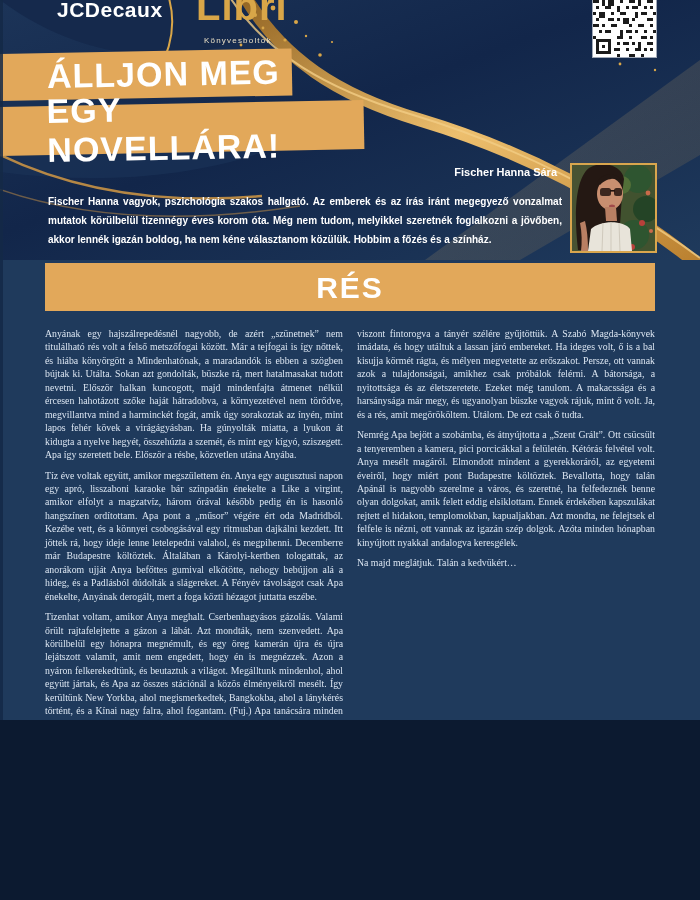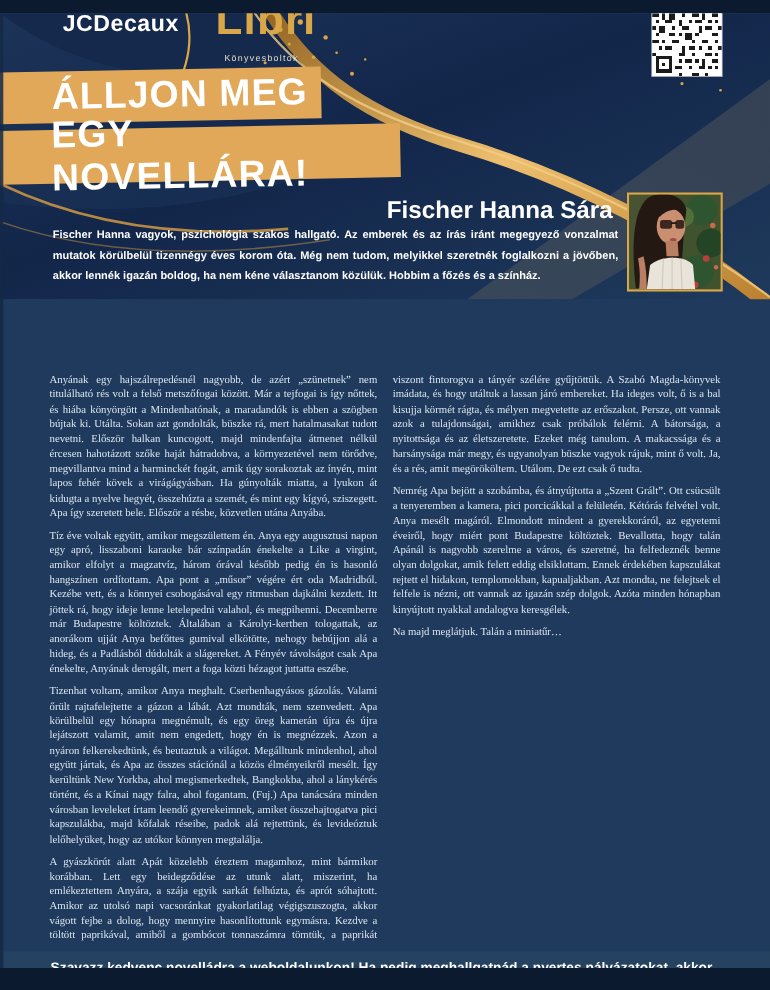--- a/index.html
+++ b/index.html
@@ -1,36 +1,36 @@
 <!DOCTYPE html>
 <html lang="hu"><head>
 <meta charset="utf-8">
 <style>
   html,body{margin:0;padding:0;background:#0c1a30;}
-  .page{position:relative;width:700px;height:868px;overflow:hidden;background:#1f3a5c;
-        font-family:"Liberation Sans",sans-serif;margin:12px auto;}
+  .page{position:relative;width:700px;height:720px;overflow:hidden;background:#1f3a5c;
+        font-family:"Liberation Sans",sans-serif;margin:0 auto;}
   
   .hero{position:absolute;left:0;top:0;width:700px;height:260px;}
   .hero svg.art{position:absolute;left:0;top:0;}
   .logo-jcd{position:absolute;left:57px;top:-2px;color:#ffffff;font-weight:bold;
             font-size:21px;letter-spacing:.5px;}
   .logo-libri{position:absolute;left:196px;top:-16px;color:#d9a648;font-weight:bold;
               font-size:40px;letter-spacing:1px;}
   .libri-sub{position:absolute;left:204px;top:36px;color:#e9dfc6;font-size:8px;
              letter-spacing:1.2px;text-align:right;}
   .qr{position:absolute;left:593px;top:0;width:63px;height:57px;background:#fff;
       box-shadow:0 0 0 1px rgba(255,255,255,.6);}
   .title-band{position:absolute;left:0;background:#e2a85a;color:#fff;font-weight:bold;
               font-size:34px;letter-spacing:1px;transform:rotate(-1.1deg);
               transform-origin:0 50%;display:flex;align-items:center;padding-left:47px;
               box-sizing:border-box;}
   .t1{top:54px;width:292px;height:47px;}
   .t2{top:107px;width:364px;height:49px;}
   .author-name{position:absolute;right:143px;top:166px;color:#fff;font-weight:bold;
-               font-size:22px;}
+               font-size:11px;}
   .photo{position:absolute;left:570px;top:163px;width:87px;height:90px;
          border:2px solid #d9a64e;box-sizing:border-box;background:#3c4a2e;}
   .bio{position:absolute;left:48px;top:192px;width:514px;color:#ffffff;font-weight:bold;
        font-size:10px;line-height:19px;text-align:justify;}
   
   .res-banner{position:absolute;left:45px;top:263px;width:610px;height:48px;
               background:#e2a85a;color:#fff;font-weight:bold;font-size:30px;
               letter-spacing:2px;text-align:center;line-height:50px;}
   .story{position:absolute;left:45px;top:327px;width:610px;height:525px;
          column-count:2;column-gap:14px;column-fill:auto;
@@ -196,28 +196,31 @@
         <path d="M33,42 L34,56 L45,56 L44,42 Z" fill="#b97f63"></path>
         <path d="M16,86 L19,64 C28,55 52,55 58,64 L60,86 Z" fill="#e8e4da"></path>
         <path d="M31,58 L30,86 M39,57 L39,86 M47,58 L48,86" stroke="#cfc9bc" stroke-width="1" fill="none"></path>
         <path d="M8,58 C10,68 10,78 9,86 L16,86 C16,74 15,64 13,56 Z" fill="#b97f63"></path>
       </svg>
     </div>
 
     <div class="bio">Fischer Hanna vagyok, pszichológia szakos hallgató. Az emberek és az írás iránt megegyező vonzalmat mutatok körülbelül tizennégy éves korom óta. Még nem tudom, melyikkel szeretnék foglalkozni a jövőben, akkor lennék igazán boldog, ha nem kéne választanom közülük. Hobbim a főzés és a színház.</div>
   </div>
 
+  <div class="res-banner">
+    <span>RÉS</span>
+  </div>
 
   <div class="story">
     <p>Anyának egy hajszálrepedésnél nagyobb, de azért „szünetnek” nem titulálható rés volt a felső metszőfogai között. Már a tejfogai is így nőttek, és hiába könyörgött a Mindenhatónak, a maradandók is ebben a szögben bújtak ki. Utálta. Sokan azt gondolták, büszke rá, mert hatalmasakat tudott nevetni. Először halkan kuncogott, majd mindenfajta átmenet nélkül ércesen hahotázott szőke haját hátradobva, a környezetével nem törődve, megvillantva mind a harminckét fogát, amik úgy sorakoztak az ínyén, mint lapos fehér kövek a virágágyásban. Ha gúnyolták miatta, a lyukon át kidugta a nyelve hegyét, összehúzta a szemét, és mint egy kígyó, sziszegett. Apa így szeretett bele. Először a résbe, közvetlen utána Anyába.</p>
     <p>Tíz éve voltak együtt, amikor megszülettem én. Anya egy augusztusi napon egy apró, lisszaboni karaoke bár színpadán énekelte a Like a virgint, amikor elfolyt a magzatvíz, három órával később pedig én is hasonló hangszínen ordítottam. Apa pont a „műsor” végére ért oda Madridból. Kezébe vett, és a könnyei csobogásával egy ritmusban dajkálni kezdett. Itt jöttek rá, hogy ideje lenne letelepedni valahol, és megpihenni. Decemberre már Budapestre költöztek. Általában a Károlyi-kertben tologattak, az anorákom ujját Anya befőttes gumival elkötötte, nehogy bebújjon alá a hideg, és a Padlásból dúdolták a slágereket. A Fényév távolságot csak Apa énekelte, Anyának derogált, mert a foga közti hézagot juttatta eszébe.</p>
     <p>Tizenhat voltam, amikor Anya meghalt. Cserbenhagyásos gázolás. Valami őrült rajtafelejtette a gázon a lábát. Azt mondták, nem szenvedett. Apa körülbelül egy hónapra megnémult, és egy öreg kamerán újra és újra lejátszott valamit, amit nem engedett, hogy én is megnézzek. Azon a nyáron felkerekedtünk, és beutaztuk a világot. Megálltunk mindenhol, ahol együtt jártak, és Apa az összes stációnál a közös élményeikről mesélt. Így kerültünk New Yorkba, ahol megismerkedtek, Bangkokba, ahol a lánykérés történt, és a Kínai nagy falra, ahol fogantam. (Fuj.) Apa tanácsára minden városban leveleket írtam leendő gyerekeimnek, amiket összehajtogatva pici kapszulákba, majd kőfalak réseibe, padok alá rejtettünk, és levideóztuk lelőhelyüket, hogy az utókor könnyen megtalálja.</p>
     <p>A gyászkörút alatt Apát közelebb éreztem magamhoz, mint bármikor korábban. Lett egy beidegződése az utunk alatt, miszerint, ha emlékeztettem Anyára, a szája egyik sarkát felhúzta, és aprót sóhajtott. Amikor az utolsó napi vacsoránkat gyakorlatilag végigszuszogta, akkor vágott fejbe a dolog, hogy mennyire hasonlítottunk egymásra. Kezdve a töltött paprikával, amiből a gombócot tonnaszámra tömtük, a paprikát viszont fintorogva a tányér szélére gyűjtöttük. A Szabó Magda-könyvek imádata, és hogy utáltuk a lassan járó embereket. Ha ideges volt, ő is a bal kisujja körmét rágta, és mélyen megvetette az erőszakot. Persze, ott vannak azok a tulajdonságai, amikhez csak próbálok felérni. A bátorsága, a nyitottsága és az életszeretete. Ezeket még tanulom. A makacssága és a harsánysága már megy, és ugyanolyan büszke vagyok rájuk, mint ő volt. Ja, és a rés, amit megörököltem. Utálom. De ezt csak ő tudta.</p>
     <p>Nemrég Apa bejött a szobámba, és átnyújtotta a „Szent Grált”. Ott csücsült a tenyeremben a kamera, pici porcicákkal a felületén. Kétórás felvétel volt. Anya mesélt magáról. Elmondott mindent a gyerekkoráról, az egyetemi éveiről, hogy miért pont Budapestre költöztek. Bevallotta, hogy talán Apánál is nagyobb szerelme a város, és szeretné, ha felfedeznék benne olyan dolgokat, amik felett eddig elsiklottam. Ennek érdekében kapszulákat rejtett el hidakon, templomokban, kapualjakban. Azt mondta, ne felejtsek el felfele is nézni, ott vannak az igazán szép dolgok. Azóta minden hónapban kinyújtott nyakkal andalogva keresgélek.</p>
-    <p>Na majd meglátjuk. Talán a miniatűr…</p>
+    <p>Na majd meglátjuk. Talán a kedvükért…</p>
   </div>
 
   <div class="footer">
     <span>Szavazz kedvenc novelládra a weboldalunkon! Ha pedig meghallgatnád a nyertes pályázatokat, akkor keresd az Álljon meg egy novellára Spotify csatornát!</span>
   </div>
 
   <div class="edge"></div>
 </div>
 
 </body></html>

